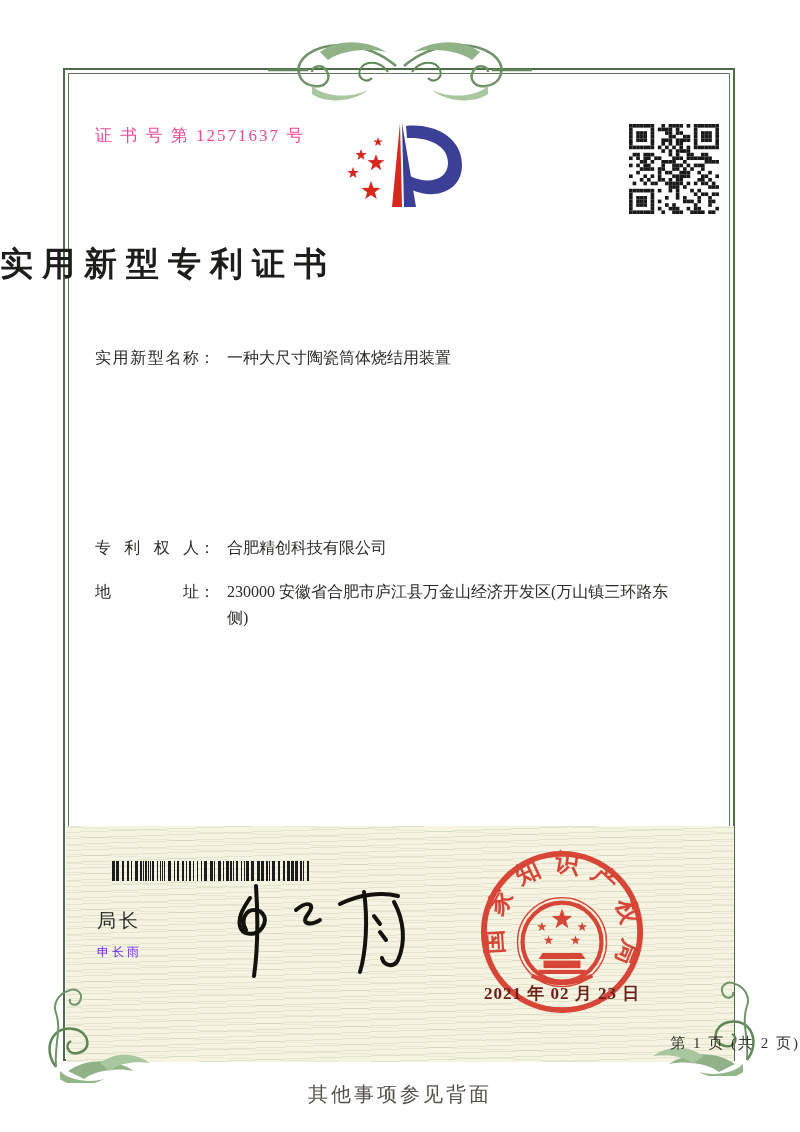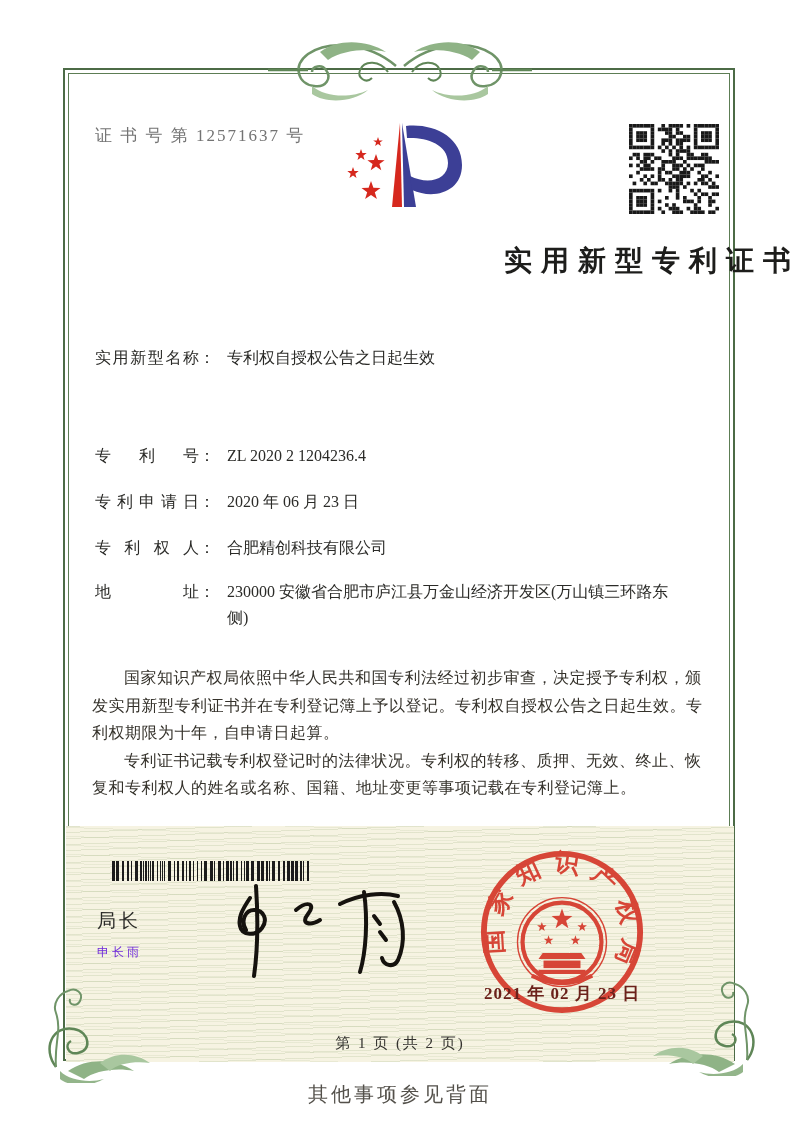--- a/index.html
+++ b/index.html
@@ -20,25 +20,25 @@
   }
   
   .band{
     position:absolute;left:66px;top:826px;width:668px;height:236px;
     background-color:#f6f3e2;
     background-image:
       repeating-linear-gradient(178deg, rgba(142,166,112,.20) 0 1px, transparent 1px 6px),
       repeating-linear-gradient(2deg, rgba(142,166,112,.13) 0 1px, transparent 1px 9px);
   }
   .certno{
-    position:absolute;left:95px;top:124px;font-size:17px;letter-spacing:2px;color:#737373;
+    position:absolute;left:95px;top:124px;font-size:17px;letter-spacing:2px;color:#ec4899;
   }
   .title{
-    position:absolute;left:0;right:0;top:242px;text-align:right;
-    font-size:28px;font-weight:bold;letter-spacing:9px;color:#1d1d1b;
+    position:absolute;left:0;right:0;top:242px;text-align:left;
+    font-size:33px;font-weight:bold;letter-spacing:9px;color:#1d1d1b;
   }
   .field-row{position:absolute;left:95px;font-size:16px;line-height:1.6;}
   .flabel{
     display:inline-block;width:104px;text-align:justify;text-align-last:justify;
     -moz-text-align-last:justify;vertical-align:top;color:#2b2b28;
   }
   .fcolon{vertical-align:top;}
   .fvalue{display:inline-block;margin-left:8px;vertical-align:top;color:#2b2b28;}
   .fvalue.wide{width:452px;}
   .grant2{position:absolute;left:325px;top:0;white-space:nowrap;}
@@ -51,21 +51,21 @@
     font-family:"Liberation Sans","DejaVu Sans",sans-serif;color:#2a2a28;text-align:right;}
   .sig-name{position:absolute;left:97px;top:944px;font-size:12px;letter-spacing:3px;
     font-family:"Liberation Sans","DejaVu Sans",sans-serif;color:#6d28d9;}
   .sig-svg{position:absolute;left:212px;top:876px;}
   .seal-svg{position:absolute;left:478px;top:848px;opacity:.93;}
   .seal-date{
     position:absolute;left:462px;top:982px;width:200px;text-align:center;
     font-size:17px;font-weight:bold;letter-spacing:1px;color:#6b211a;
   }
   .page-info{
-    position:absolute;left:0;right:0;top:1034px;text-align:center;
+    position:absolute;left:0;right:0;top:1034px;text-align:right;
     font-size:15px;letter-spacing:2px;color:#33322e;
   }
   .back-note{
     position:absolute;left:0;right:0;top:1081px;text-align:center;
     font-size:20px;letter-spacing:3px;color:#53504a;
   }
   .logo-svg{position:absolute;left:328px;top:110px;}
   .qr{position:absolute;left:629px;top:124px;width:90px;height:90px;}
   .barcode{position:absolute;left:112px;top:861px;width:198px;height:20px;}
   .orn-top{position:absolute;left:268px;top:32px;}
@@ -429,43 +429,31 @@
         <rect x="68.40" y="86.40" width="3.65" height="3.65" fill="#191919"></rect>
         <rect x="72.00" y="86.40" width="3.65" height="3.65" fill="#191919"></rect>
         <rect x="79.20" y="86.40" width="3.65" height="3.65" fill="#191919"></rect>
         <rect x="82.80" y="86.40" width="3.65" height="3.65" fill="#191919"></rect>
       </svg></div>
 
   <div class="title">实用新型专利证书</div>
 
   <div class="field-row" style="top:345px">
     <span class="flabel">实用新型名称</span><span class="fcolon">：</span>
-    <span class="fvalue">专利权自授权公告之日起生效</span>
-  </div>
-  <div class="field-row" style="top:443px">
-    <span class="flabel">专 利 号</span><span class="fcolon">：</span>
-    <span class="fvalue">ZL 2020 2 1204236.4</span>
-  </div>
-  <div class="field-row" style="top:489px">
-    <span class="flabel">专利申请日</span><span class="fcolon">：</span>
-    <span class="fvalue">2020 年 06 月 23 日</span>
+    <span class="fvalue">一种大尺寸陶瓷筒体烧结用装置</span>
   </div>
   <div class="field-row" style="top:535px">
     <span class="flabel">专 利 权 人</span><span class="fcolon">：</span>
     <span class="fvalue">合肥精创科技有限公司</span>
   </div>
   <div class="field-row" style="top:579px">
     <span class="flabel">地 址</span><span class="fcolon">：</span>
     <span class="fvalue wide">230000 安徽省合肥市庐江县万金山经济开发区(万山镇三环路东侧)</span>
   </div>
 
-  <div class="paras">
-    <p>国家知识产权局依照中华人民共和国专利法经过初步审查，决定授予专利权，颁发实用新型专利证书并在专利登记簿上予以登记。专利权自授权公告之日起生效。专利权期限为十年，自申请日起算。</p>
-    <p>专利证书记载专利权登记时的法律状况。专利权的转移、质押、无效、终止、恢复和专利权人的姓名或名称、国籍、地址变更等事项记载在专利登记簿上。</p>
-  </div>
 
   <div class="barcode" id="barcode"><svg width="198" height="20" viewBox="0 0 198 20">
         <rect x="0" y="0" width="3" height="20" fill="#1c1c1c"></rect>
         <rect x="4" y="0" width="3" height="20" fill="#1c1c1c"></rect>
         <rect x="10" y="0" width="2" height="20" fill="#1c1c1c"></rect>
         <rect x="15" y="0" width="2" height="20" fill="#1c1c1c"></rect>
         <rect x="19" y="0" width="1" height="20" fill="#1c1c1c"></rect>
         <rect x="23" y="0" width="3" height="20" fill="#1c1c1c"></rect>
         <rect x="28" y="0" width="2" height="20" fill="#1c1c1c"></rect>
         <rect x="31" y="0" width="1" height="20" fill="#1c1c1c"></rect>

